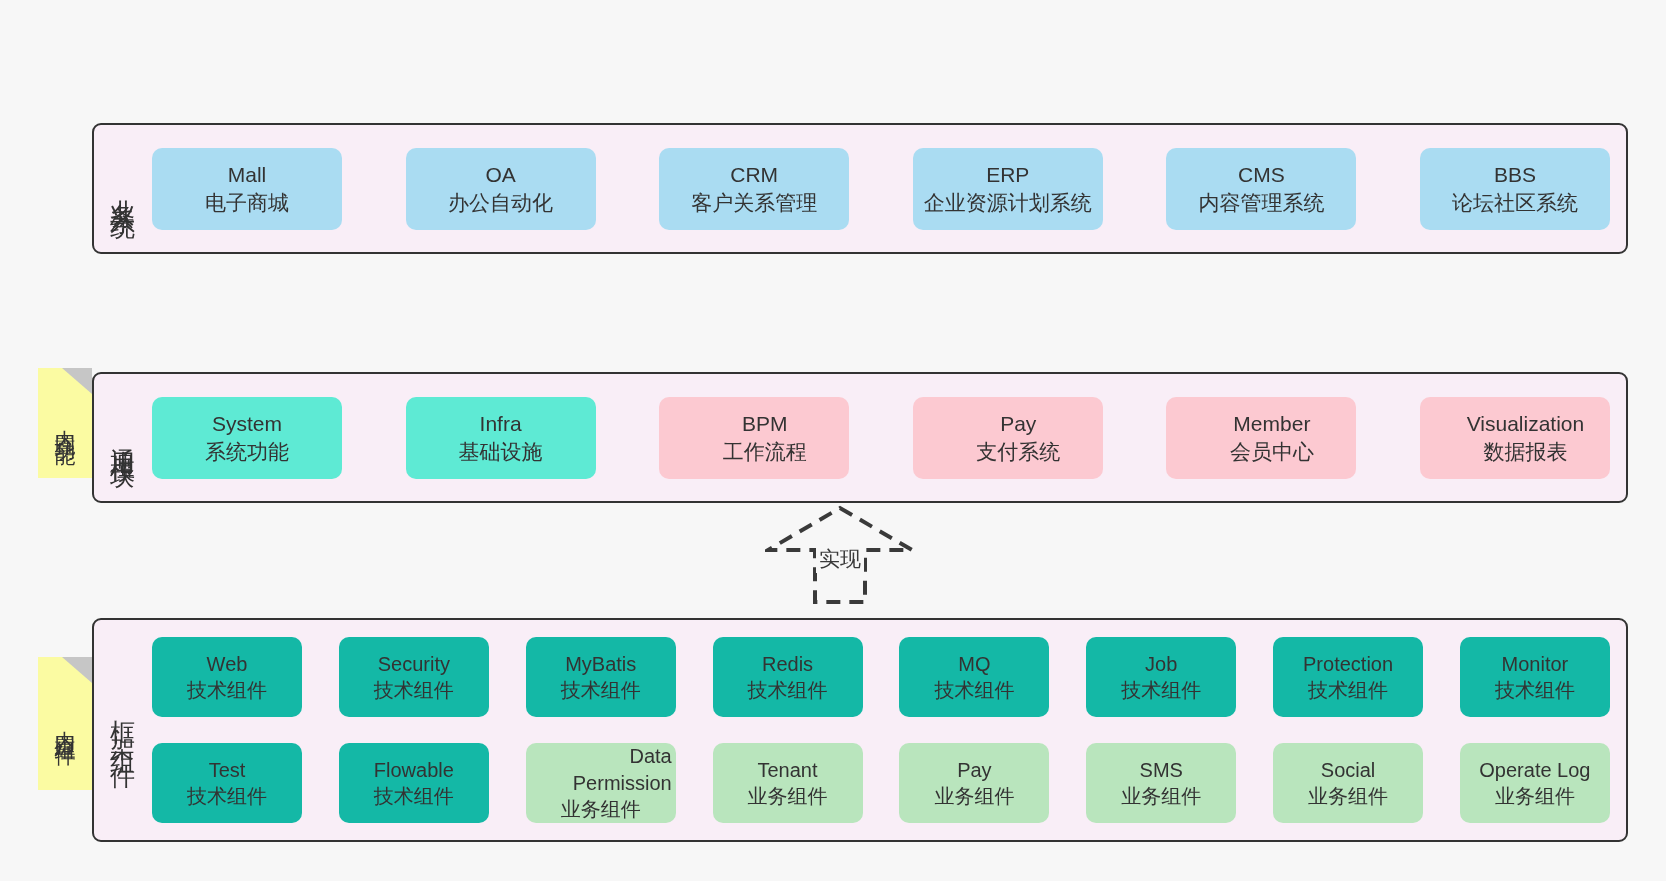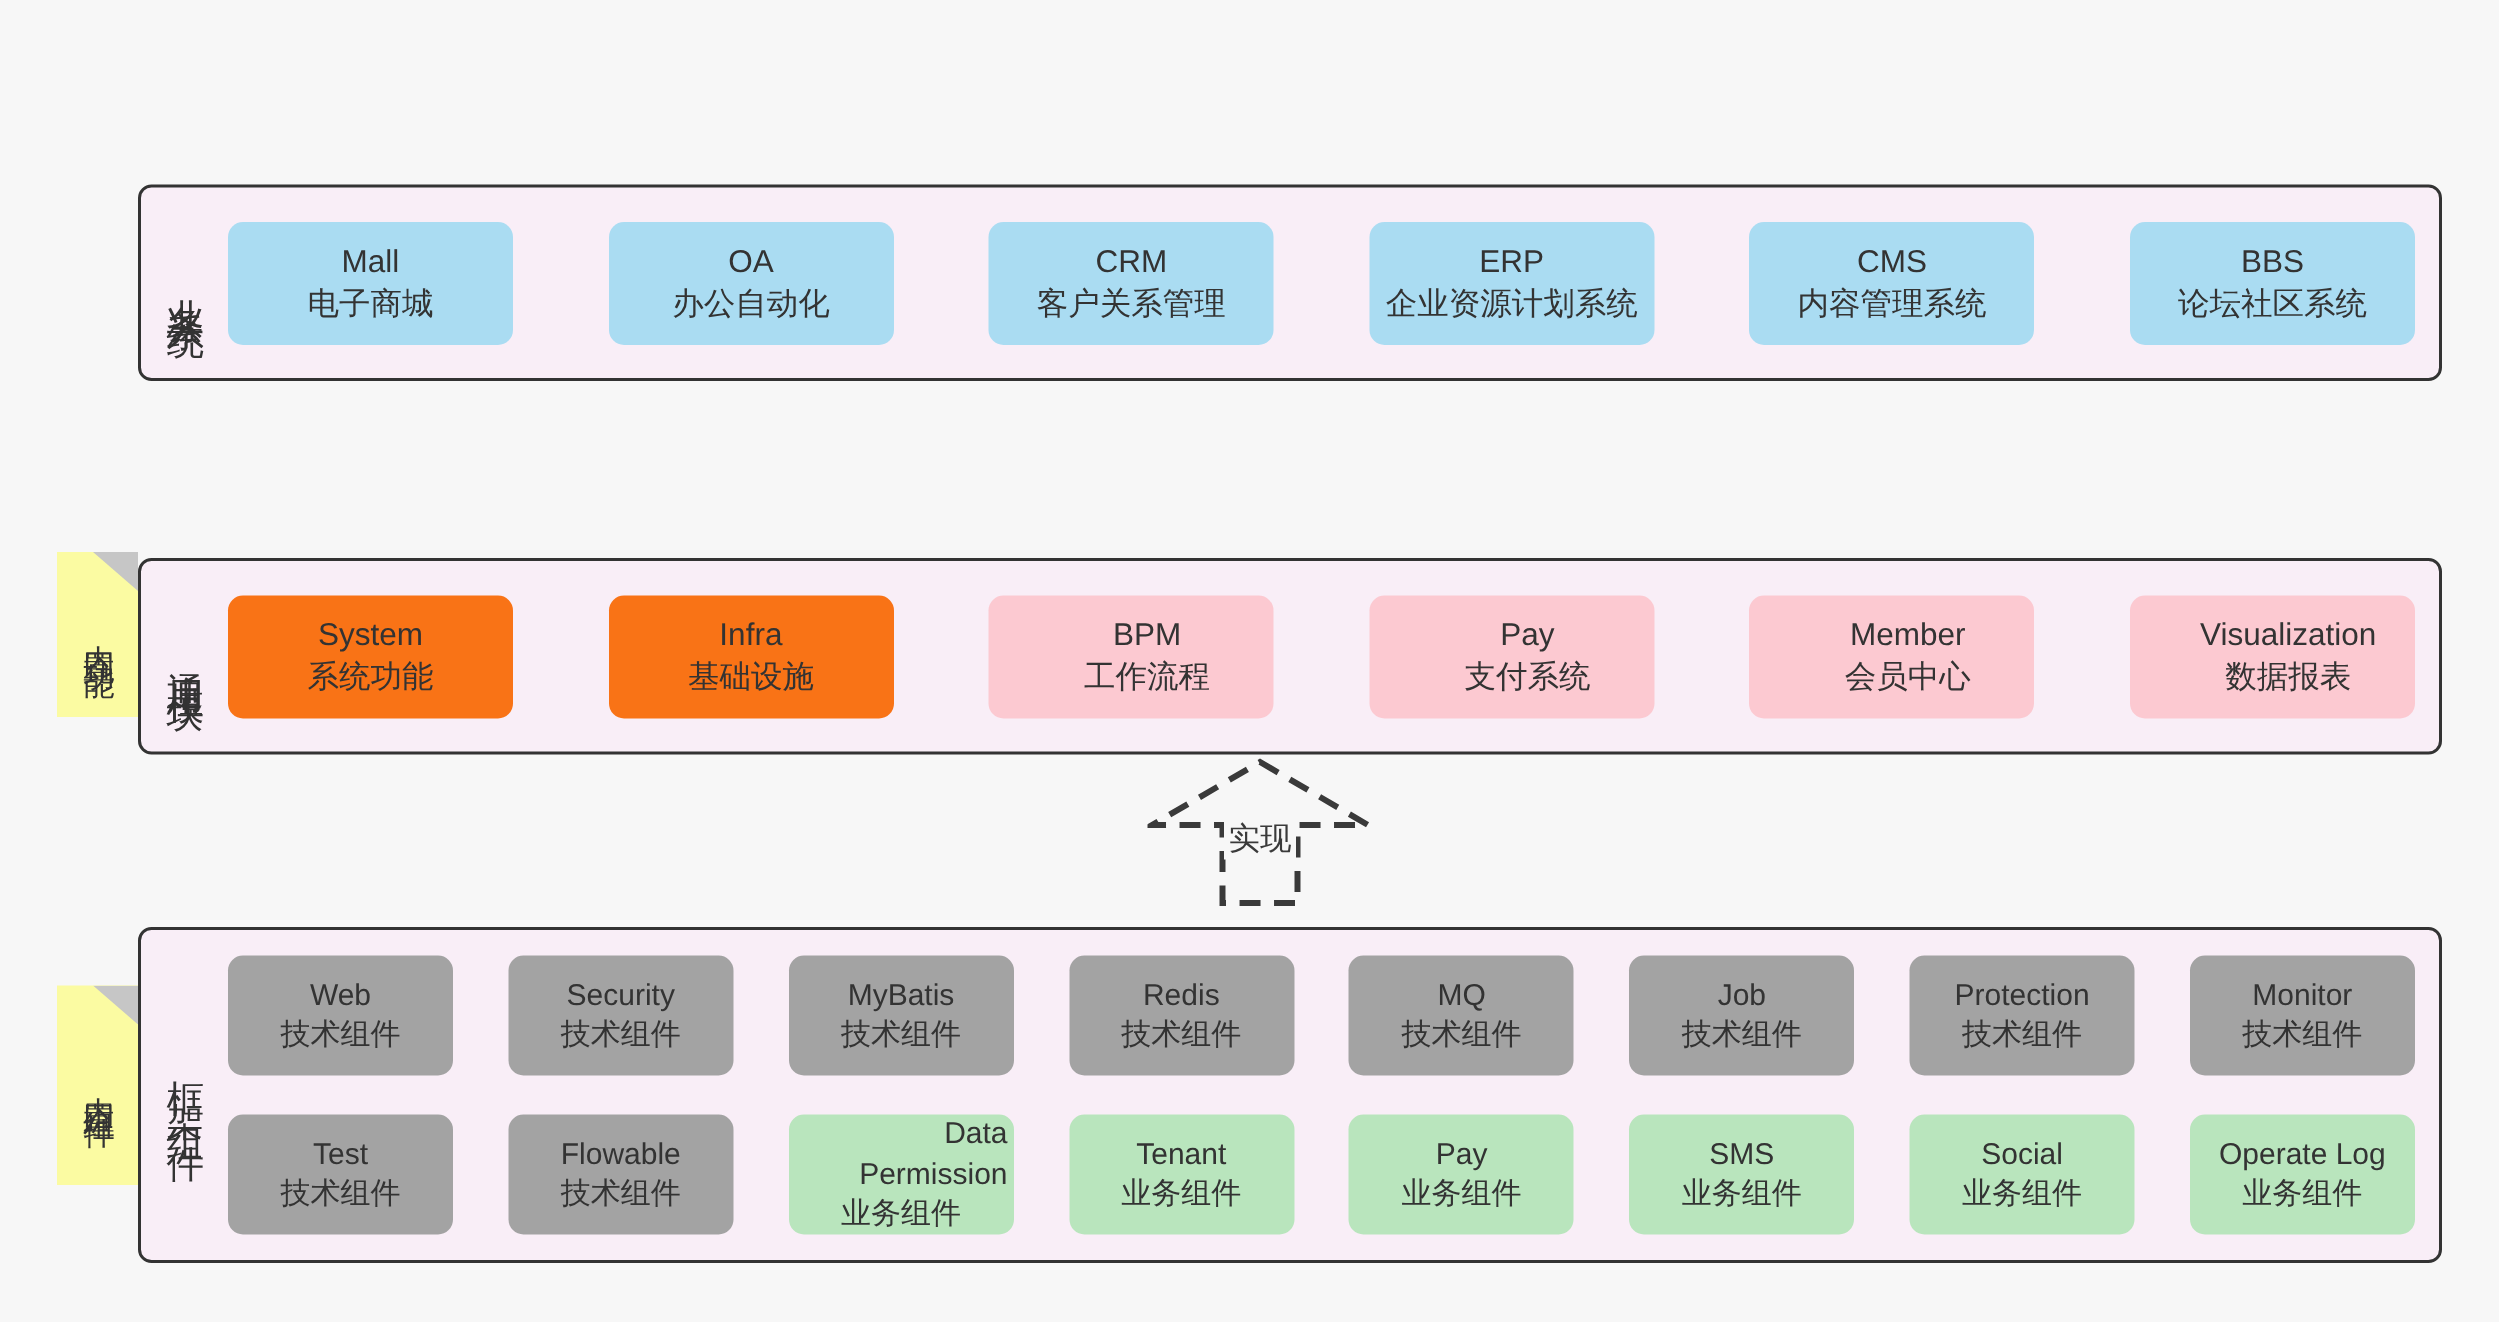--- a/index.html
+++ b/index.html
@@ -35,23 +35,23 @@
 
   
   .box {
     box-sizing:border-box; border-radius:10px;
     display:flex; flex-direction:column; align-items:center; justify-content:center;
     text-align:right; line-height:1.32; color:#333;
   }
   .box-lg { width:190px; height:82px; font-size:21px; }
   .box-sm { width:150px; height:80px; font-size:20px; padding:0 4px; }
   .blue       { background:#aadcf2; }
-  .red        { background:#f97316; }
+  .red        { background:#5eead4; }
   .pink       { background:#fcc9d1;padding-left:21px; }
-  .green      { background:#a3a3a3; }
+  .green      { background:#14b8a6; }
   .lightgreen { background:#b9e5bd; }
 
   
   .tag {
     position:absolute; width:54px; background:#fbfba2; z-index:1;
     display:flex; align-items:center; justify-content:center;
   }
   #tag-modules    { left:38px; top:368px; height:110px; }
   #tag-components { left:38px; top:657px; height:133px; }
   .fold {

